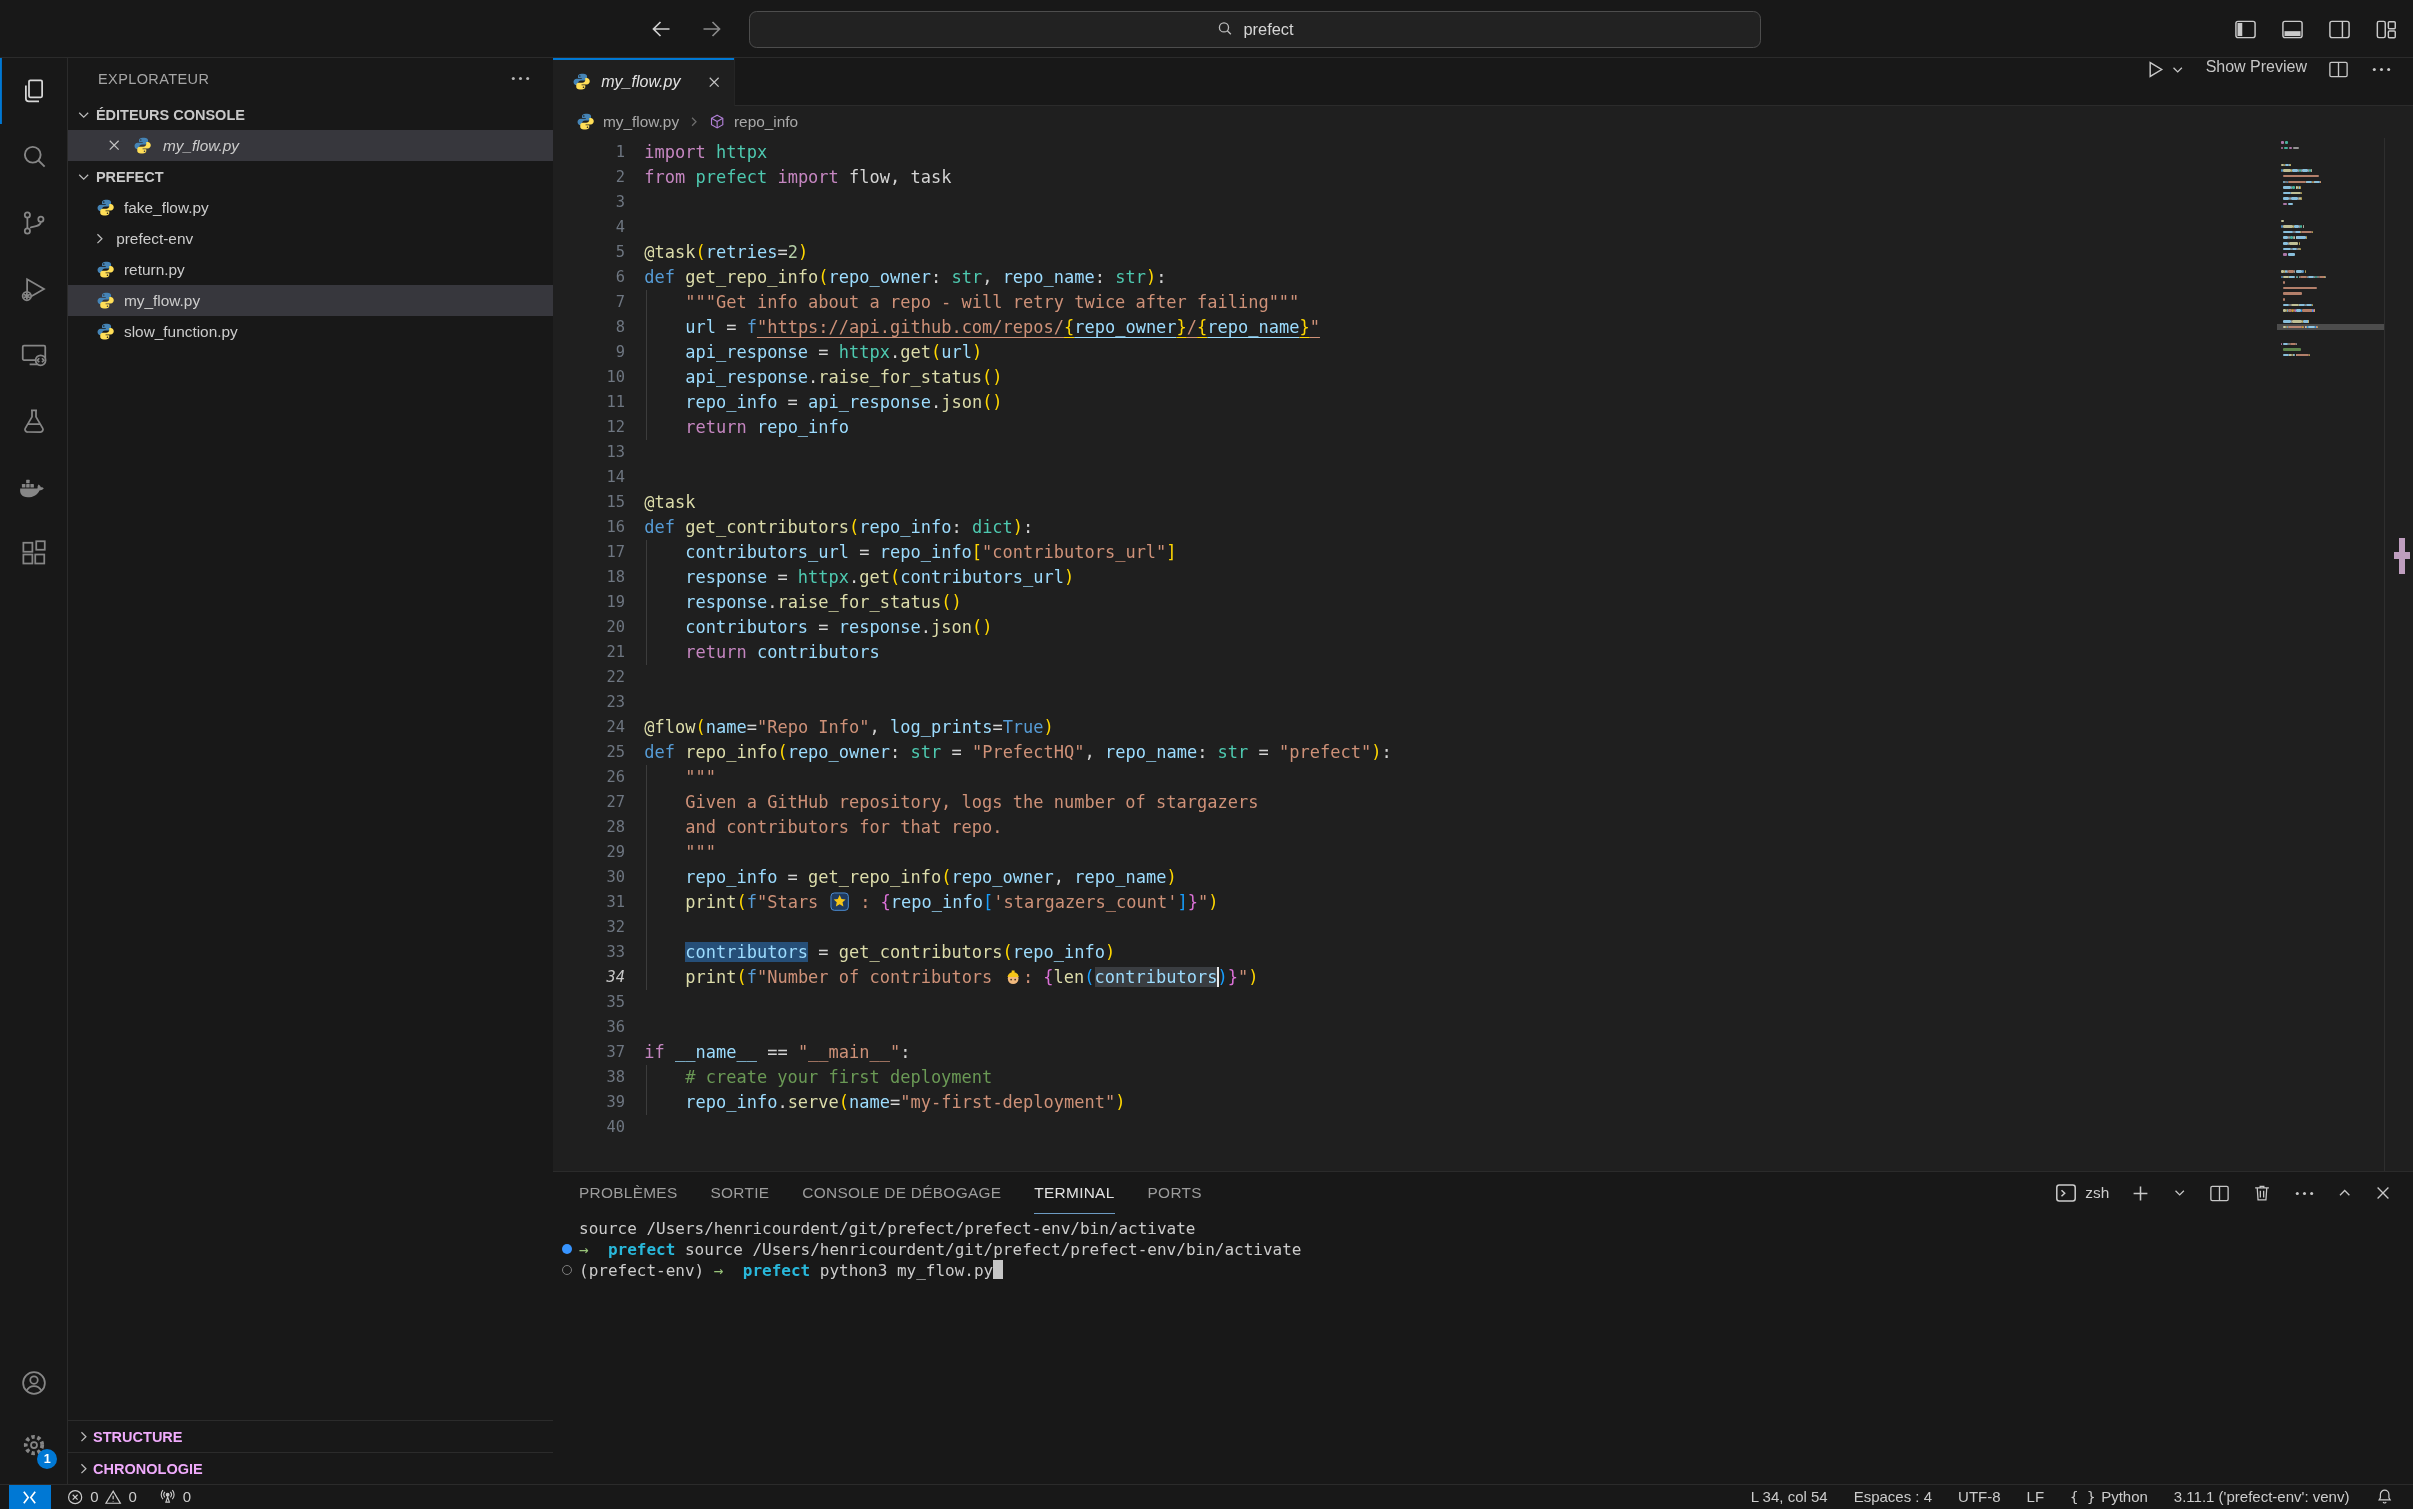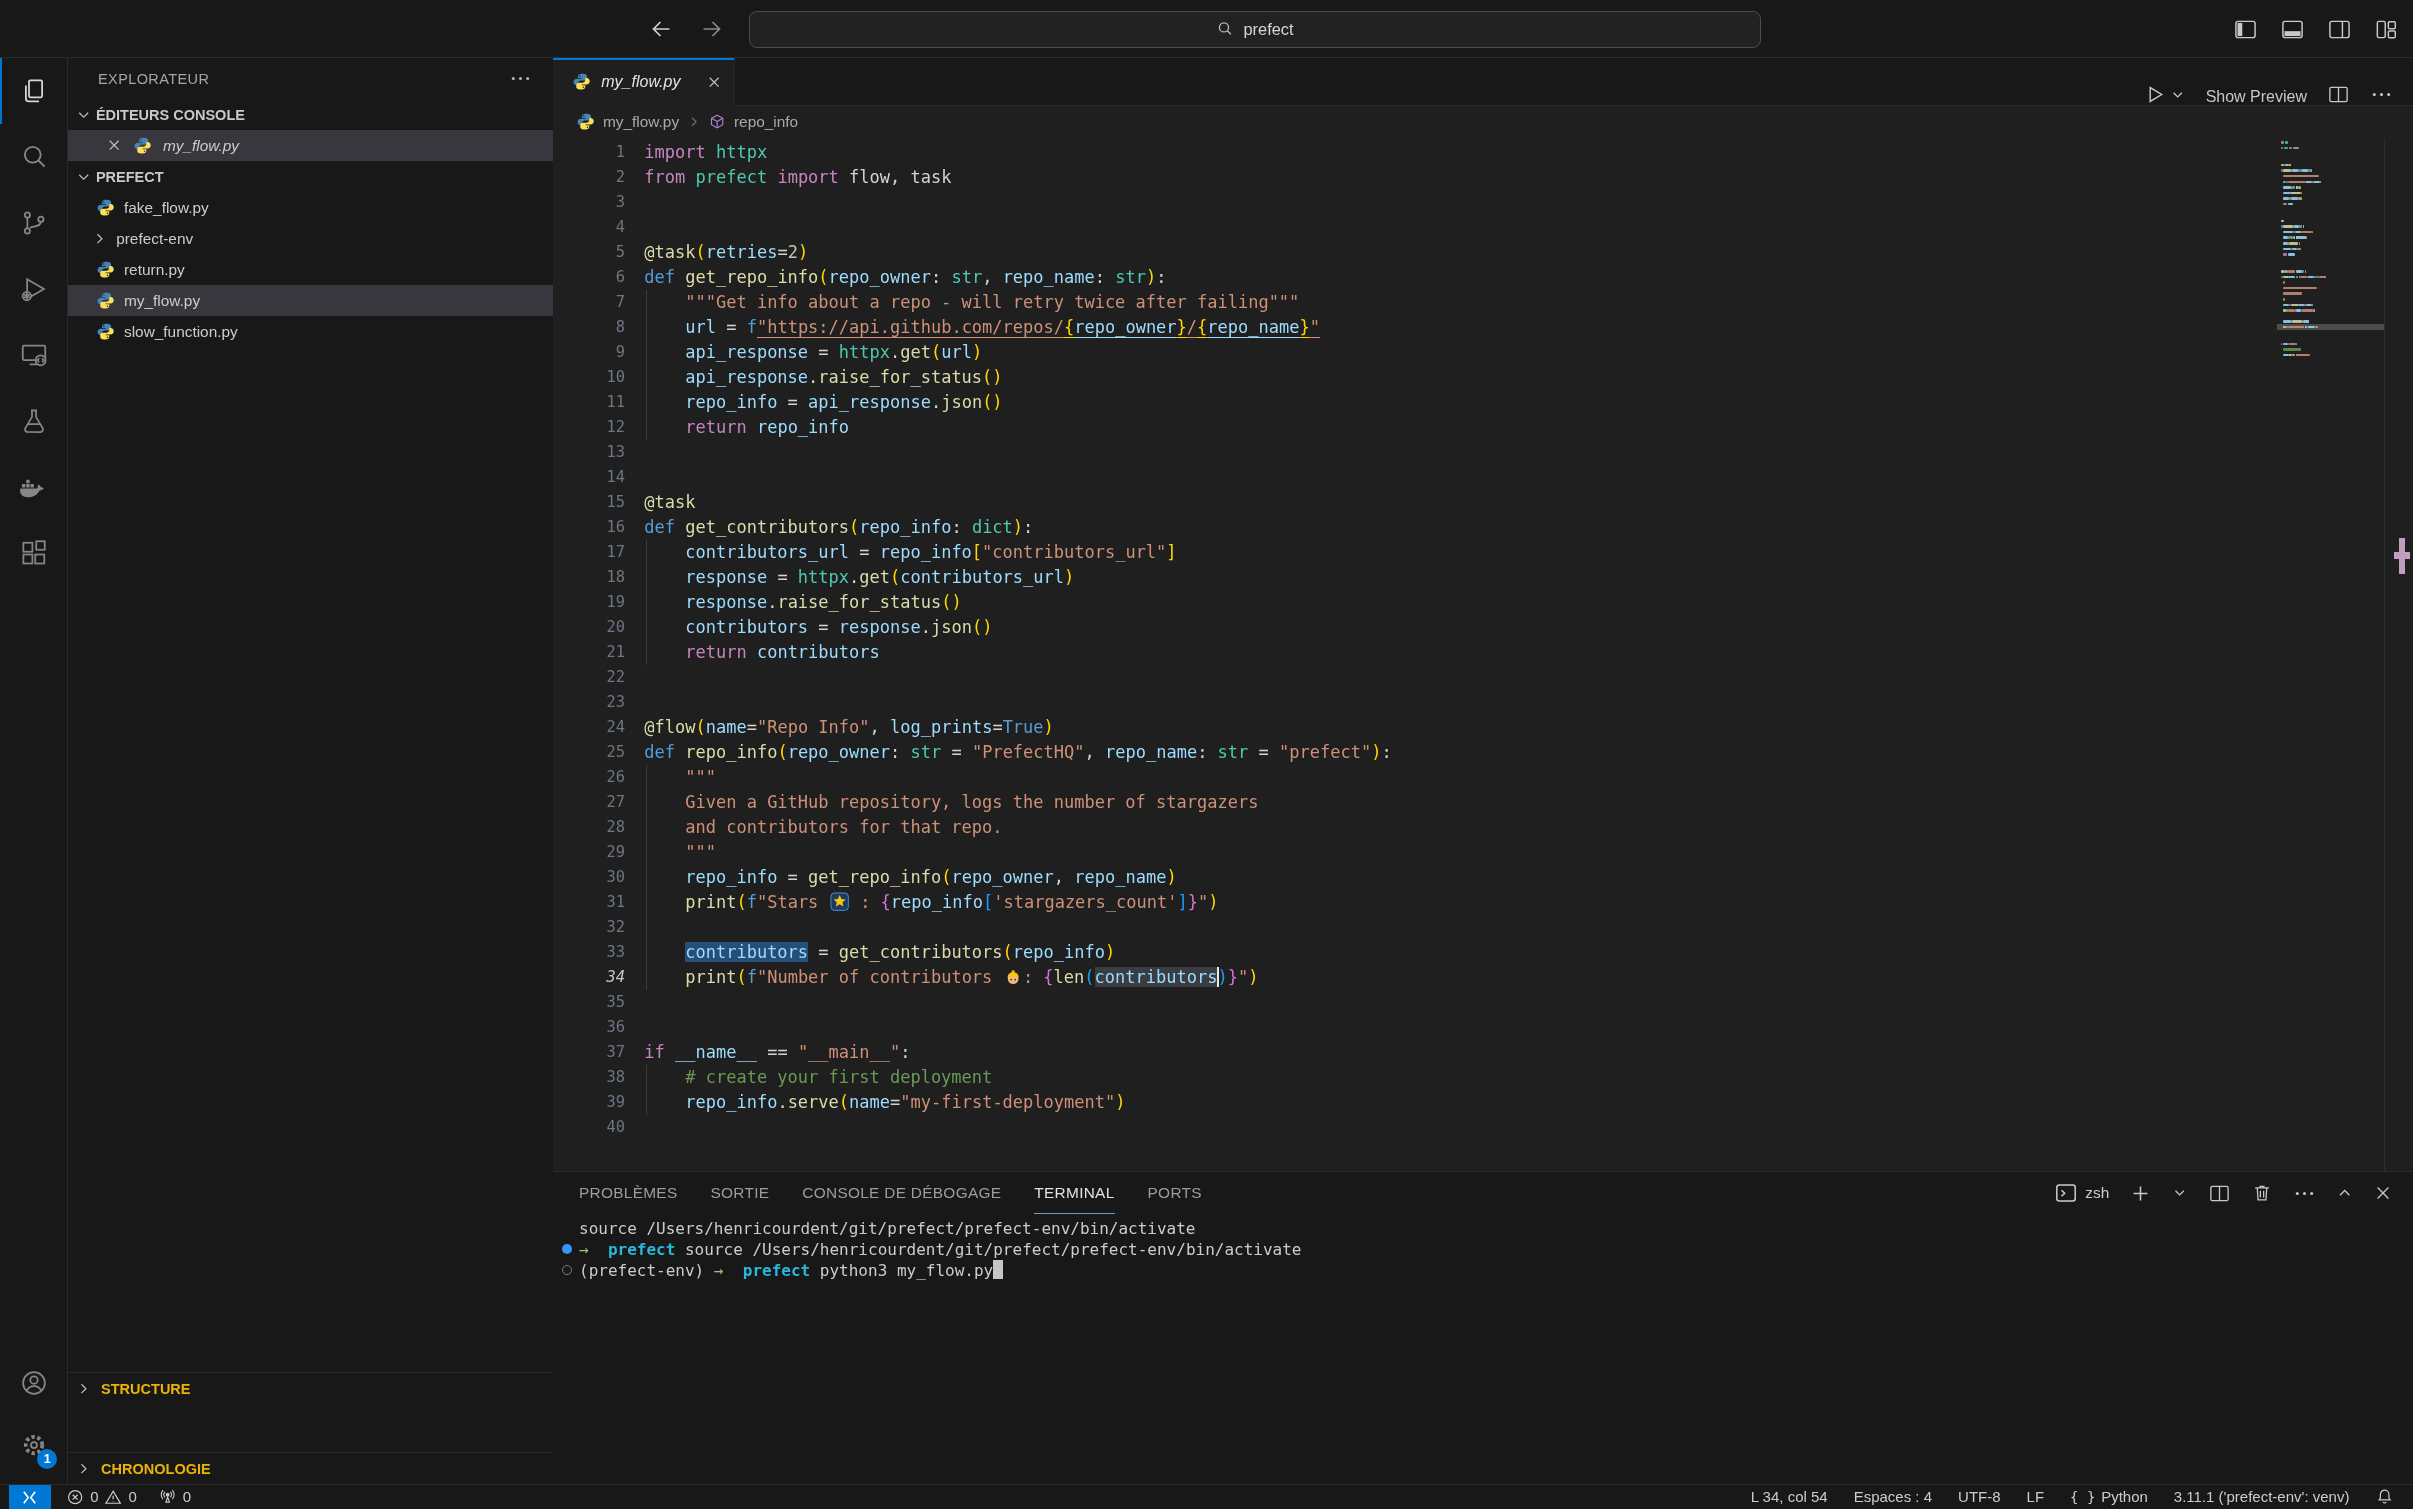--- a/index.html
+++ b/index.html
@@ -35,29 +35,29 @@
   .row.sec{font-weight:700;font-size:14.5px;color:#c9c9c9;padding-left:7.7px;gap:4.8px;}
   .sec-chev{display:flex;color:#bdbdbd;}
   .row.tree{padding-left:28px;gap:8.7px;}
   .row.oe{padding-left:38px;gap:10.6px;}
   .oe-close{display:flex;color:#c3c3c3;}
   .tree-chev{display:flex;color:#bdbdbd;margin-left:-3.9px;}
   .fic{display:flex;}
   .sel-row{background:#37373d;}
   .it{font-style:italic;}
   .sb-bottom{position:absolute;left:0;right:0;bottom:0;}
-  .sb-bottom .row{height:32px;border-top:1px solid #2b2b2b;font-weight:700;font-size:14.5px;padding-left:7.7px;gap:10px;color:#eab308;margin-top:48px;}
+  .sb-bottom .row{height:32px;border-top:1px solid #2b2b2b;font-weight:700;font-size:14.5px;padding-left:7.7px;gap:2px;color:#f0abfc;}
 
   
   .main{position:absolute;left:553px;top:58px;right:0;bottom:25px;}
   .tabbar{position:absolute;top:0;left:0;right:0;height:48px;background:#181818;border-bottom:1px solid #2b2b2b;box-sizing:border-box;display:flex;}
   .tab{width:182px;height:48px;background:#1f1f1f;border-right:1px solid #252525;box-shadow:inset 0 1.9px 0 #0078d4;
        display:flex;align-items:center;padding:0 11.6px 0 19.3px;gap:9.7px;font-size:16px;color:#e2e2e2;box-sizing:border-box;}
   .tab .tclose{margin-left:auto;color:#c3c3c3;display:flex;}
-  .ed-actions{position:absolute;right:21px;top:0;height:48px;display:flex;align-items:flex-end;gap:20px;color:#c7c7c7;font-size:16px;}
+  .ed-actions{position:absolute;right:21px;top:0;height:48px;display:flex;align-items:flex-start;gap:20px;color:#c7c7c7;font-size:16px;}
   .run-wrap{display:flex;align-items:center;gap:3.9px;}
   .breadcrumbs{position:absolute;top:48px;left:0;right:0;height:32px;background:#1f1f1f;display:flex;align-items:center;
        padding-left:23px;gap:7.7px;color:#a9a9a9;font-size:15.4px;}
 
   
   .editor{position:absolute;top:80px;left:0;right:0;bottom:313px;background:#1f1f1f;overflow:hidden;}
   #code{position:absolute;left:0;top:1.9px;right:145px;font-family:"DejaVu Sans Mono",monospace;font-size:17px;line-height:25px;}
   .cl{display:flex;height:25px;white-space:pre;}
   .ln{width:72px;text-align:right;color:#6e7681;flex:none;font-size:15.4px;user-select:none;}
   .cl.act .ln{color:#c6c6c6;font-style:italic;}

